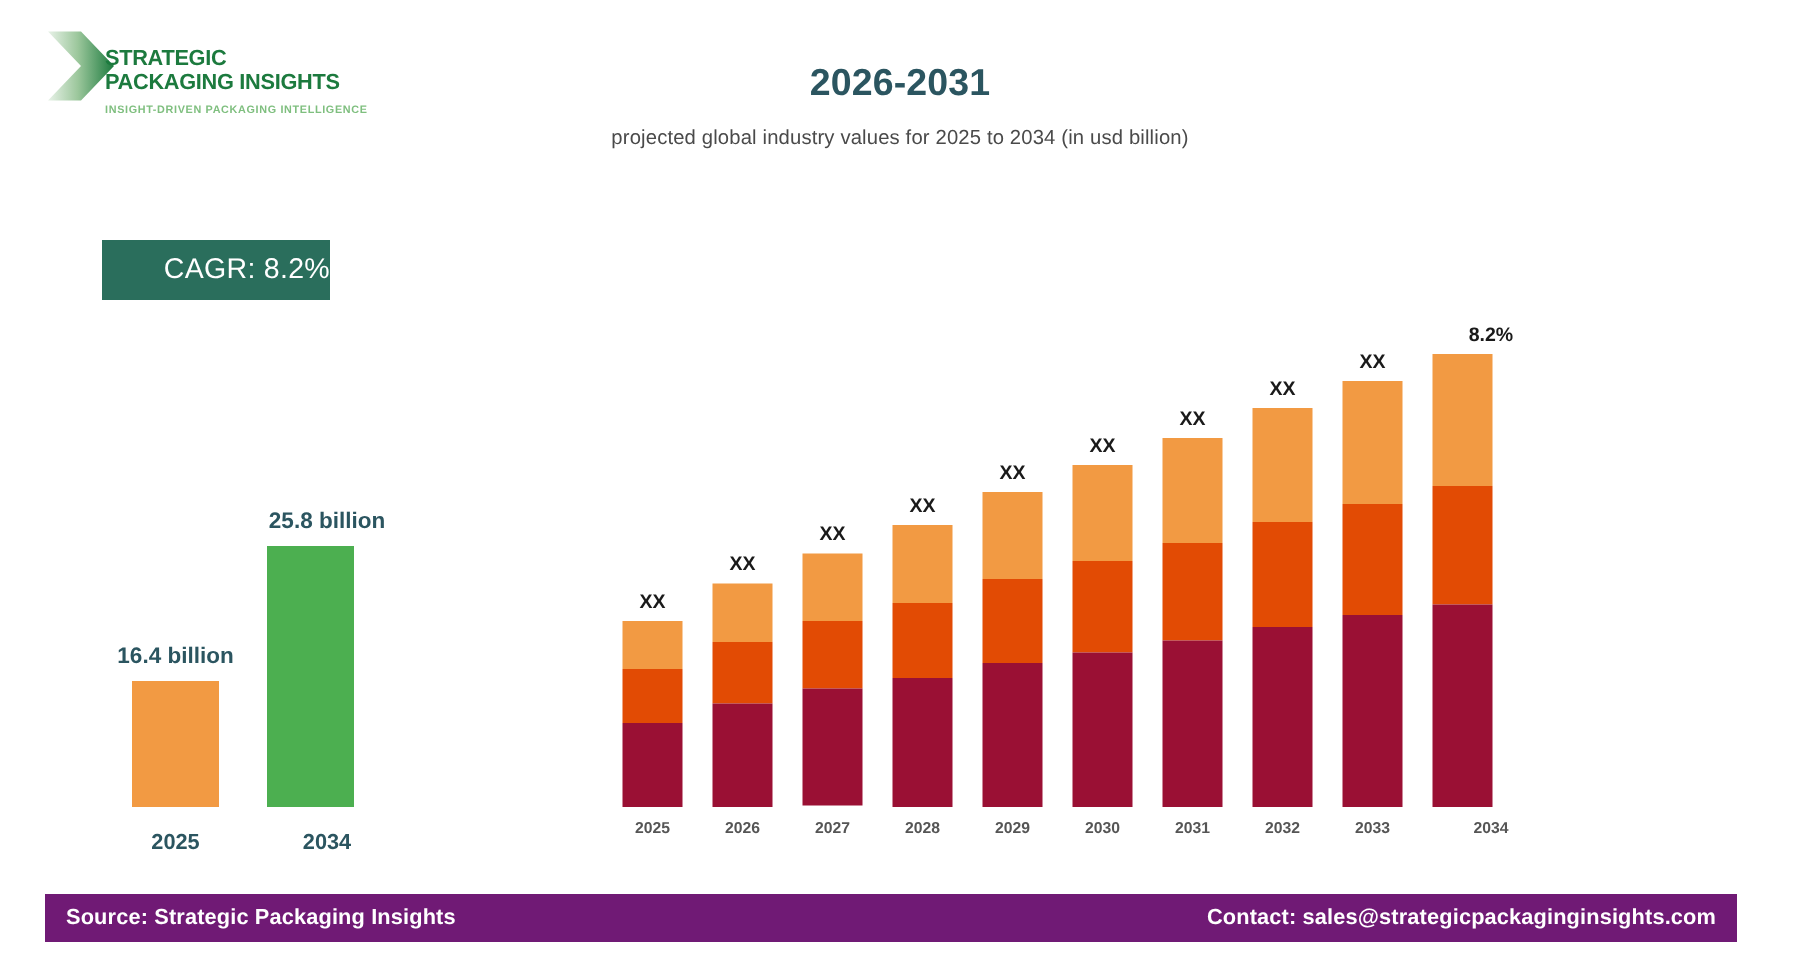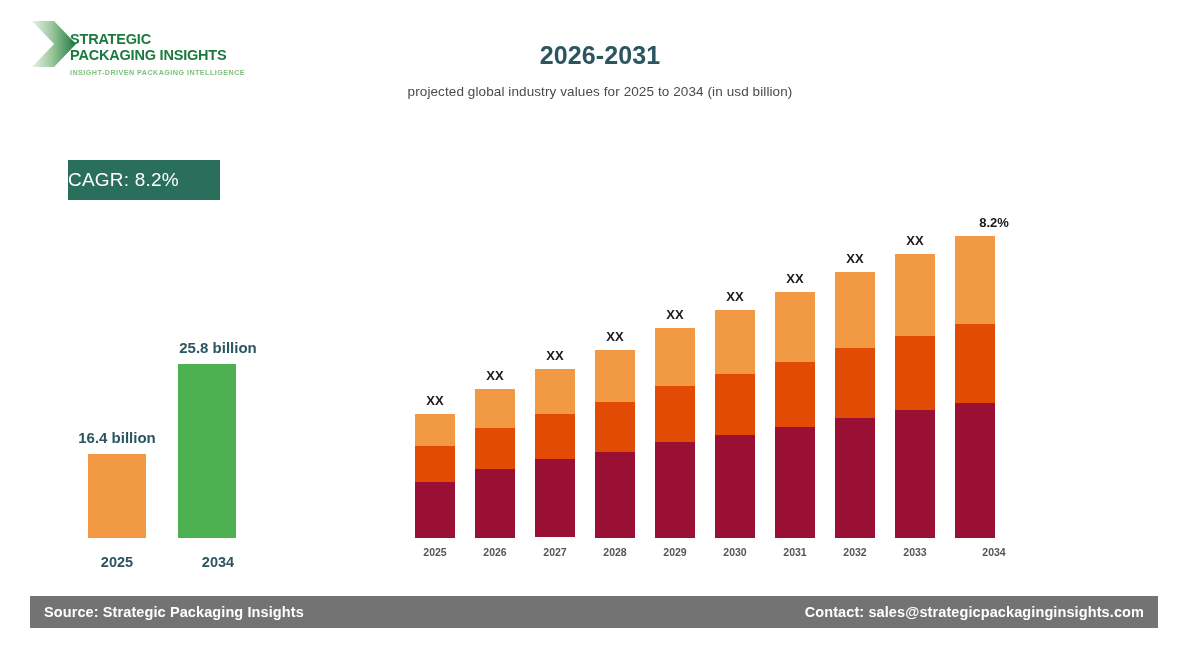--- a/index.html
+++ b/index.html
@@ -80,21 +80,21 @@
   
   #cagr-badge {
     position: absolute;
     left: 68px;
     top: 160px;
     width: 152px;
     height: 40px;
     background: #2A6E5C;
     display: flex;
     align-items: center;
-    justify-content: flex-start;
+    justify-content: flex-end;
   }
   #cagr-badge span {
     color: #ffffff;
     font-size: 19px;
     letter-spacing: 0.2px;
   }
 
   
   #compare-panel {
     position: absolute;
@@ -183,21 +183,21 @@
     color: #555555;
   }
 
   
   #footer {
     position: absolute;
     left: 30px;
     top: 596px;
     width: 1128px;
     height: 32px;
-    background: #737373;
+    background: #701a75;
     display: flex;
     align-items: center;
     justify-content: space-between;
     box-sizing: border-box;
     padding: 0 14px;
   }
   .footer-text {
     color: #ffffff;
     font-size: 14.5px;
     font-weight: bold;

